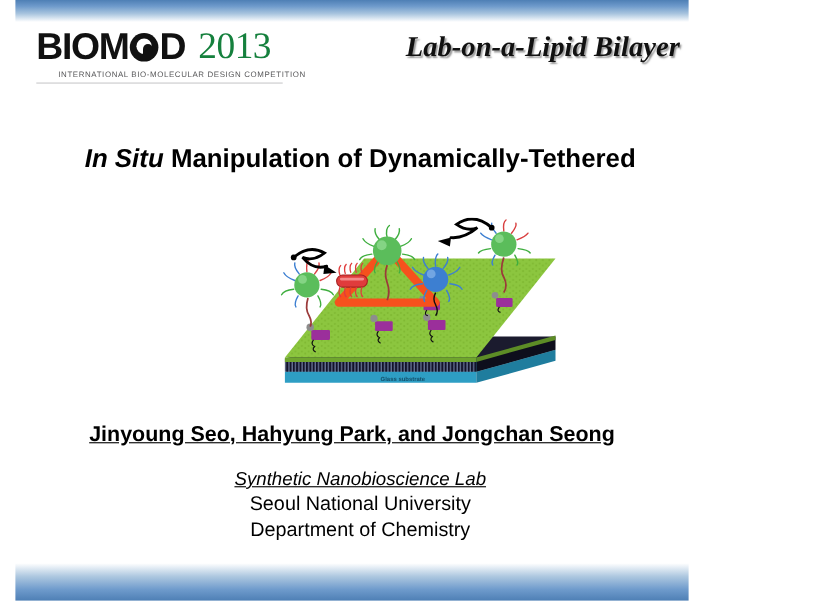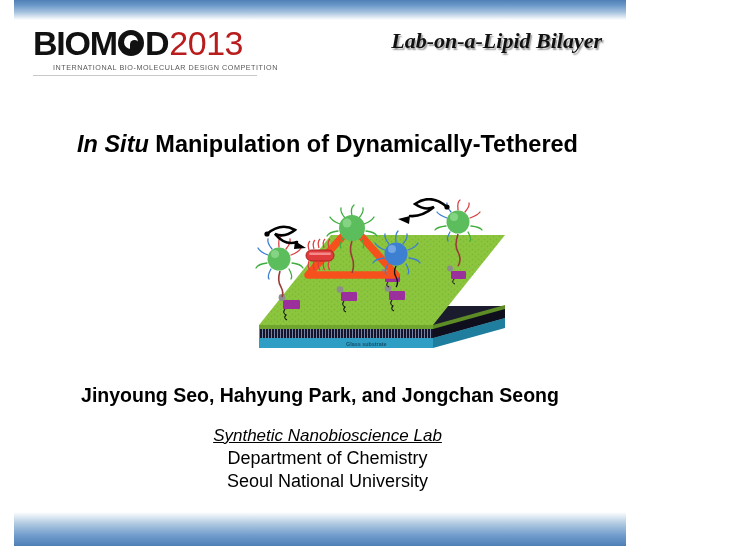--- a/index.html
+++ b/index.html
@@ -32,21 +32,21 @@
   }
   .logo-main{
     font-family:"Liberation Sans", sans-serif;
     font-size:34px;line-height:34px;
     font-weight:bold;letter-spacing:-1.2px;
     white-space:nowrap;
     display:flex;align-items:center;
   }
   .logo-biom{color:#111111;}
   .logo-d{color:#111111;}
-  .logo-year{color:#b91c1c;font-weight:normal;letter-spacing:-0.5px;margin-left:1px;}
+  .logo-year{color:#15803d;font-weight:normal;letter-spacing:-0.5px;margin-left:12px;font-family:Liberation Serif, serif;}
   .logo-o{
     position:relative;display:inline-block;
     width:26px;height:26px;border-radius:50%;
     background:#111111;margin:0 1px;vertical-align:-3px;
   }
   .logo-o::after{
     content:"";position:absolute;left:6px;top:5px;
     width:14px;height:14px;border-radius:50%;
     background:#ffffff;
   }
@@ -59,23 +59,23 @@
     font-size:7.2px;letter-spacing:0.55px;
     color:#58585a;margin-top:3px;white-space:nowrap;
     font-family:"Liberation Sans", sans-serif;
     margin-left:20px;
   }
   .logo-rule{
     margin-top:3px;height:1px;background:#c9c9cb;width:224px;
   }
   
   .team-name{
-    position:absolute;right:38px;top:28px;
+    position:absolute;right:22px;top:28px;
     font-family:"Liberation Serif", serif;
-    font-size:22px;font-weight:bold;font-style:italic;
+    font-size:26px;font-weight:bold;font-style:italic;
     color:#111111;
     text-shadow:1.5px 1.5px 1.5px rgba(120,120,120,0.75);
     white-space:nowrap;
   }
   
   .title{
     position:absolute;left:0;right:0;top:130px;
     text-align:center;
     font-size:23.5px;font-weight:bold;color:#000000;
     line-height:29px;
@@ -85,21 +85,21 @@
   .title .ital{font-style:italic;}
   
   .figure{
     position:absolute;left:237px;top:198px;
     width:290px;height:172px;
   }
   .fig-svg{display:block;width:290px;height:172px;}
   
   .authors{
     position:absolute;left:0;right:0;top:384px;
-    text-align:center;font-size:19.5px;font-weight:bold;color:#000000;
+    text-align:center;font-size:19.5px;font-weight:bold;color:#000000;text-decoration:underline;
   }
   .aff{
     position:absolute;left:15px;right:0;top:424px;
     text-align:center;color:#000000;
   }
   .aff-lab{
     font-size:17px;font-style:italic;text-decoration:underline;
     line-height:23px;
   }
   .aff-line{font-size:18px;line-height:23px;}
@@ -290,17 +290,17 @@
         <circle cx="210" cy="9" r="2.6" fill="#000"></circle>
         <path d="M173 18 l-12 3 l11 5 z" fill="#000"></path>
       </g>
     </svg>
   </div>
 
   <div class="authors">Jinyoung Seo, Hahyung Park, and Jongchan Seong</div>
 
   <div class="aff">
     <div class="aff-lab">Synthetic Nanobioscience Lab</div>
+    <div class="aff-line">Seoul National University</div>
     <div class="aff-line">Department of Chemistry</div>
-    <div class="aff-line">Seoul National University</div>
   </div>
 
 </div>
 
 </body></html>

